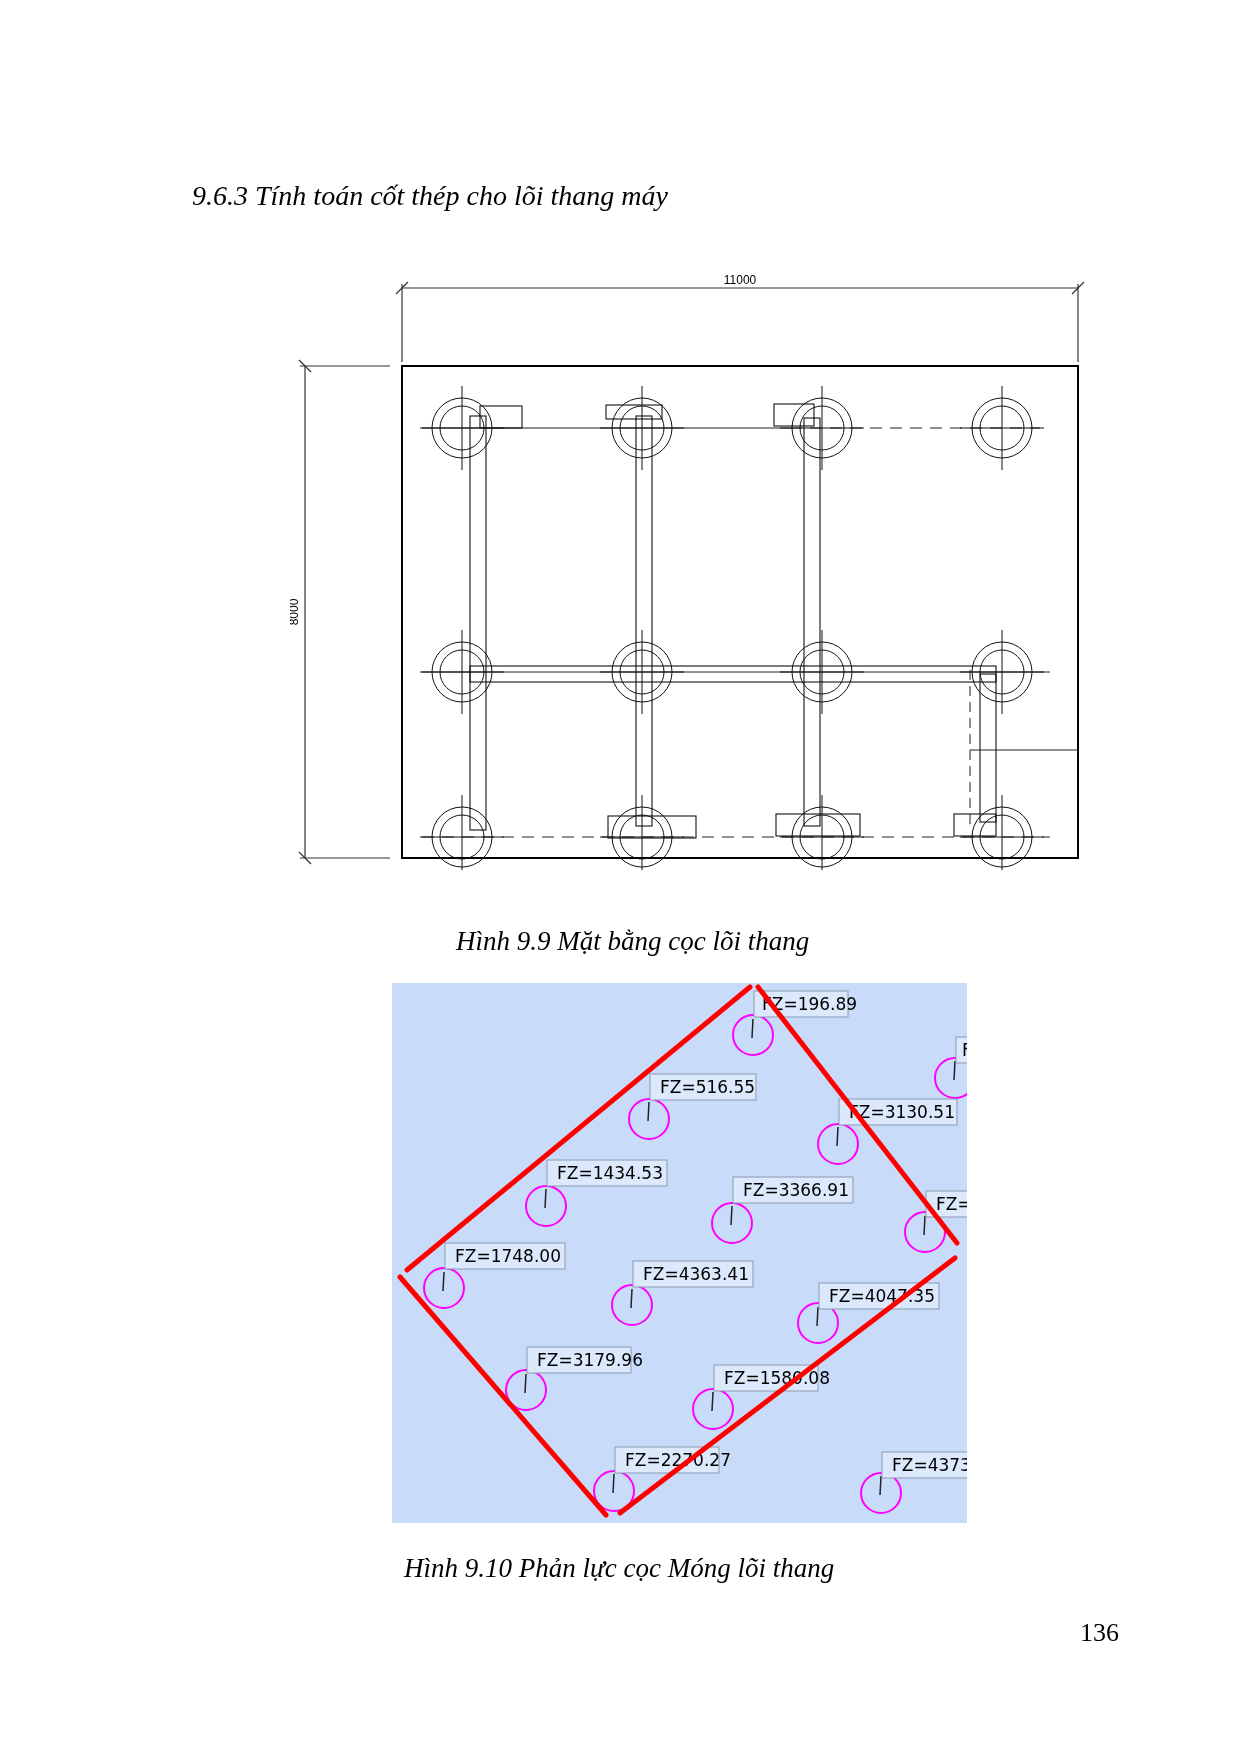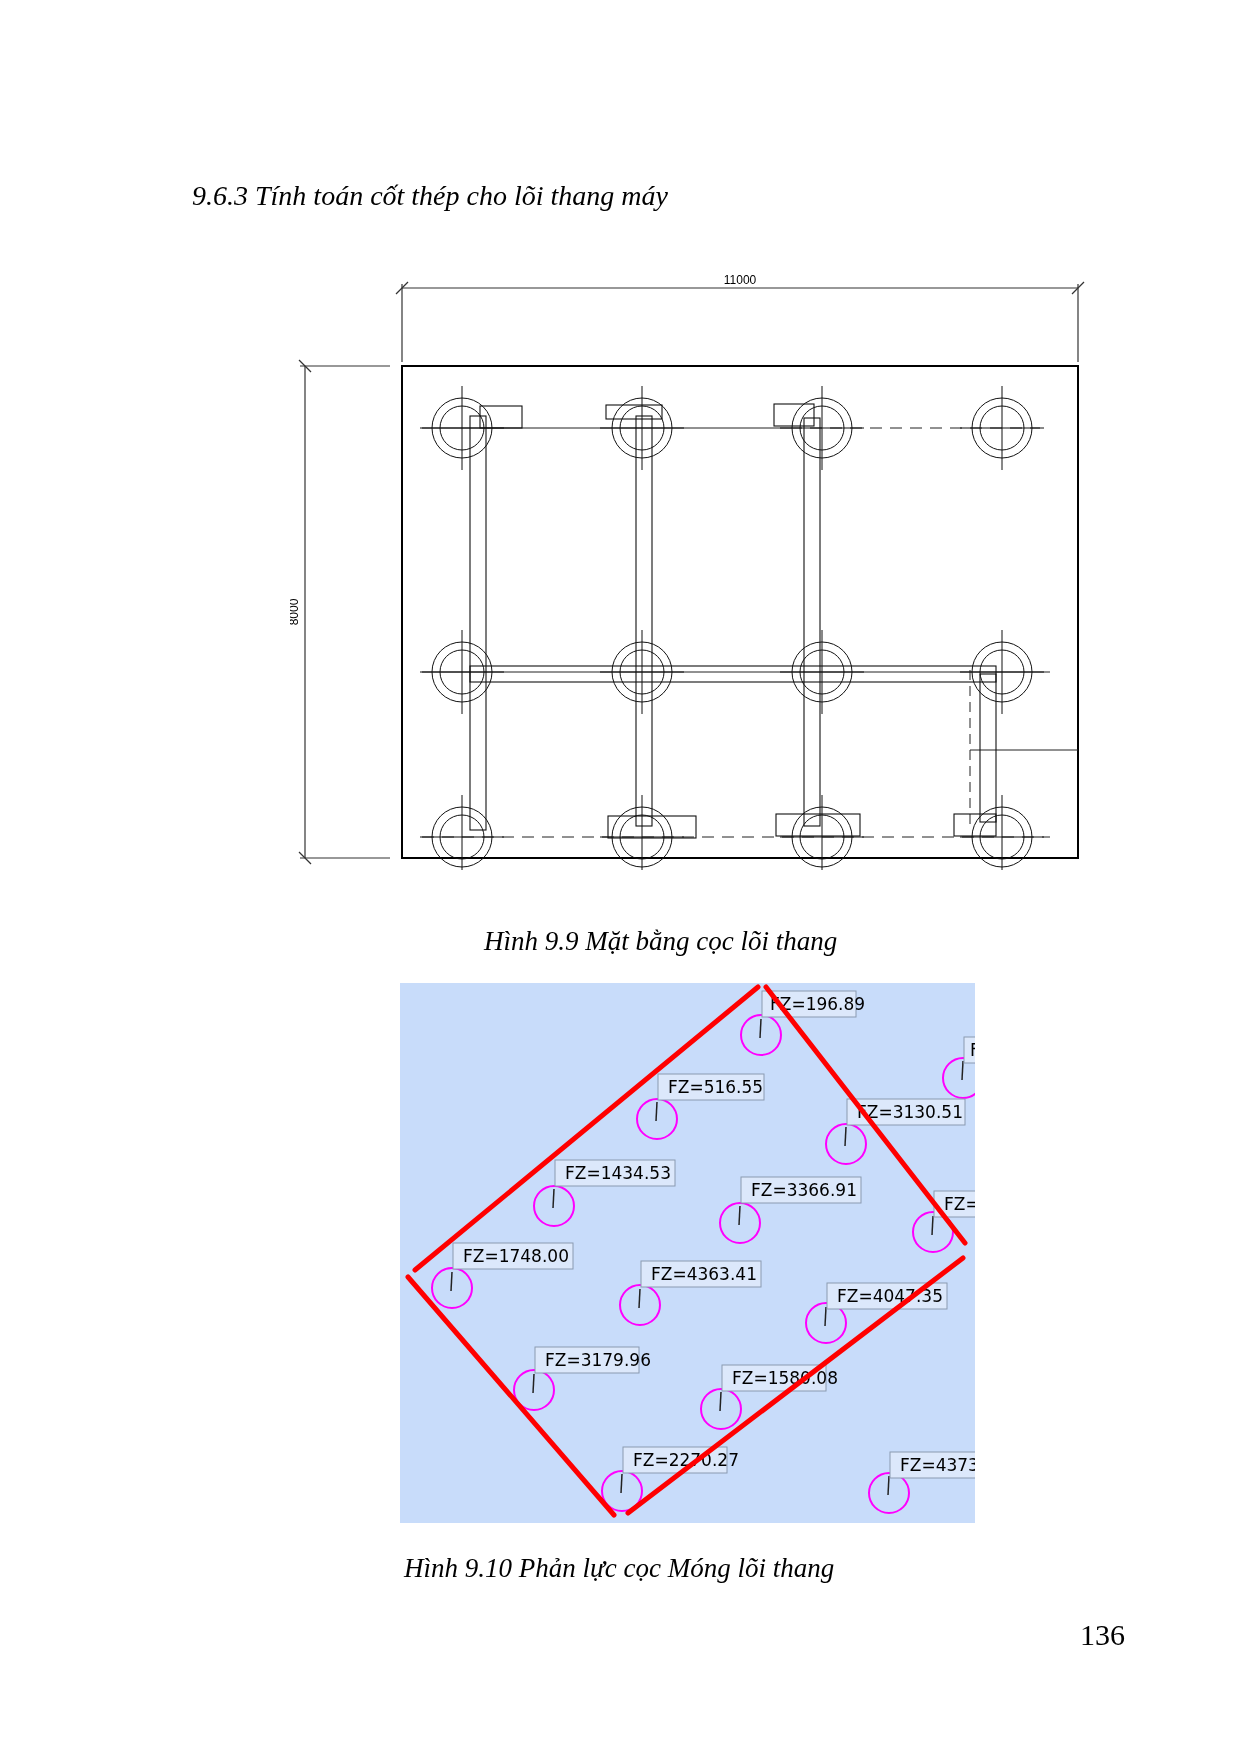--- a/index.html
+++ b/index.html
@@ -1,20 +1,20 @@
 <!DOCTYPE html>
 <html><head>
 <meta charset="utf-8">
 <style>
   html, body { margin:0; padding:0; background:#ffffff; }
   body { width:1240px; height:1754px; position:relative; overflow:hidden;
          font-family:"Liberation Serif", "DejaVu Serif", serif; color:#000; }
   .heading { position:absolute; left:192px; top:180px; font-size:28px; font-weight:normal; font-style:italic; }
   .caption { position:absolute; font-size:27px; font-style:italic; }
-  .page-num { position:absolute; left:1080px; top:1618px; font-size:30px; }
+  .page-num { position:absolute; left:1080px; top:1618px; font-size:26px; }
   .fig { position:absolute;text-align:right; }
   .fig svg { display:block; }
   .dim-text { font-family:"Liberation Sans", "DejaVu Sans", sans-serif; font-size:12px; }
   .fz-label { font-family:"DejaVu Sans", "Liberation Sans", sans-serif; font-size:17px; }
 </style>
 </head>
 <body>
 
 <div class="heading">9.6.3 Tính toán cốt thép cho lõi thang máy</div>
 
@@ -142,23 +142,23 @@
       <rect x="486" y="544" width="84" height="22"></rect>
 
       <rect x="690" y="404" width="16" height="148"></rect>
       <rect x="664" y="544" width="42" height="22"></rect>
 
       <rect x="180" y="396" width="526" height="16"></rect>
     </g>
   </svg>
 </div>
 
-<div class="caption" style="left:484px; top:926px;">Hình 9.9 Mặt bằng cọc lõi thang</div>
-
-<div class="fig" style="left:400px; top:983px;">
+<div class="caption" style="left:456px; top:926px;">Hình 9.9 Mặt bằng cọc lõi thang</div>
+
+<div class="fig" style="left:392px; top:983px;">
   <svg width="575" height="540" viewBox="0 0 575 540" xmlns="http://www.w3.org/2000/svg">
     <rect x="0" y="0" width="575" height="540" fill="#c8dcfa"></rect>
 
     <g stroke="#ff00ff" stroke-width="2" fill="none">
       <circle cx="361" cy="52" r="20"></circle>
       <circle cx="257" cy="136" r="20"></circle>
       <circle cx="446" cy="161" r="20"></circle>
       <circle cx="154" cy="223" r="20"></circle>
       <circle cx="340" cy="240" r="20"></circle>
       <circle cx="52" cy="305" r="20"></circle>

